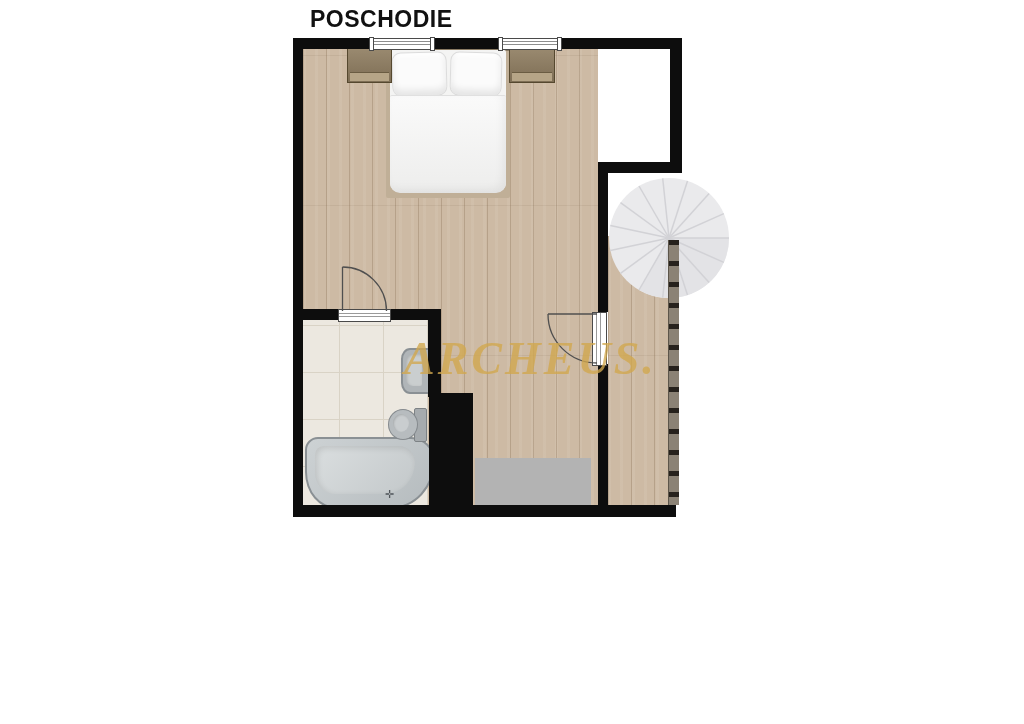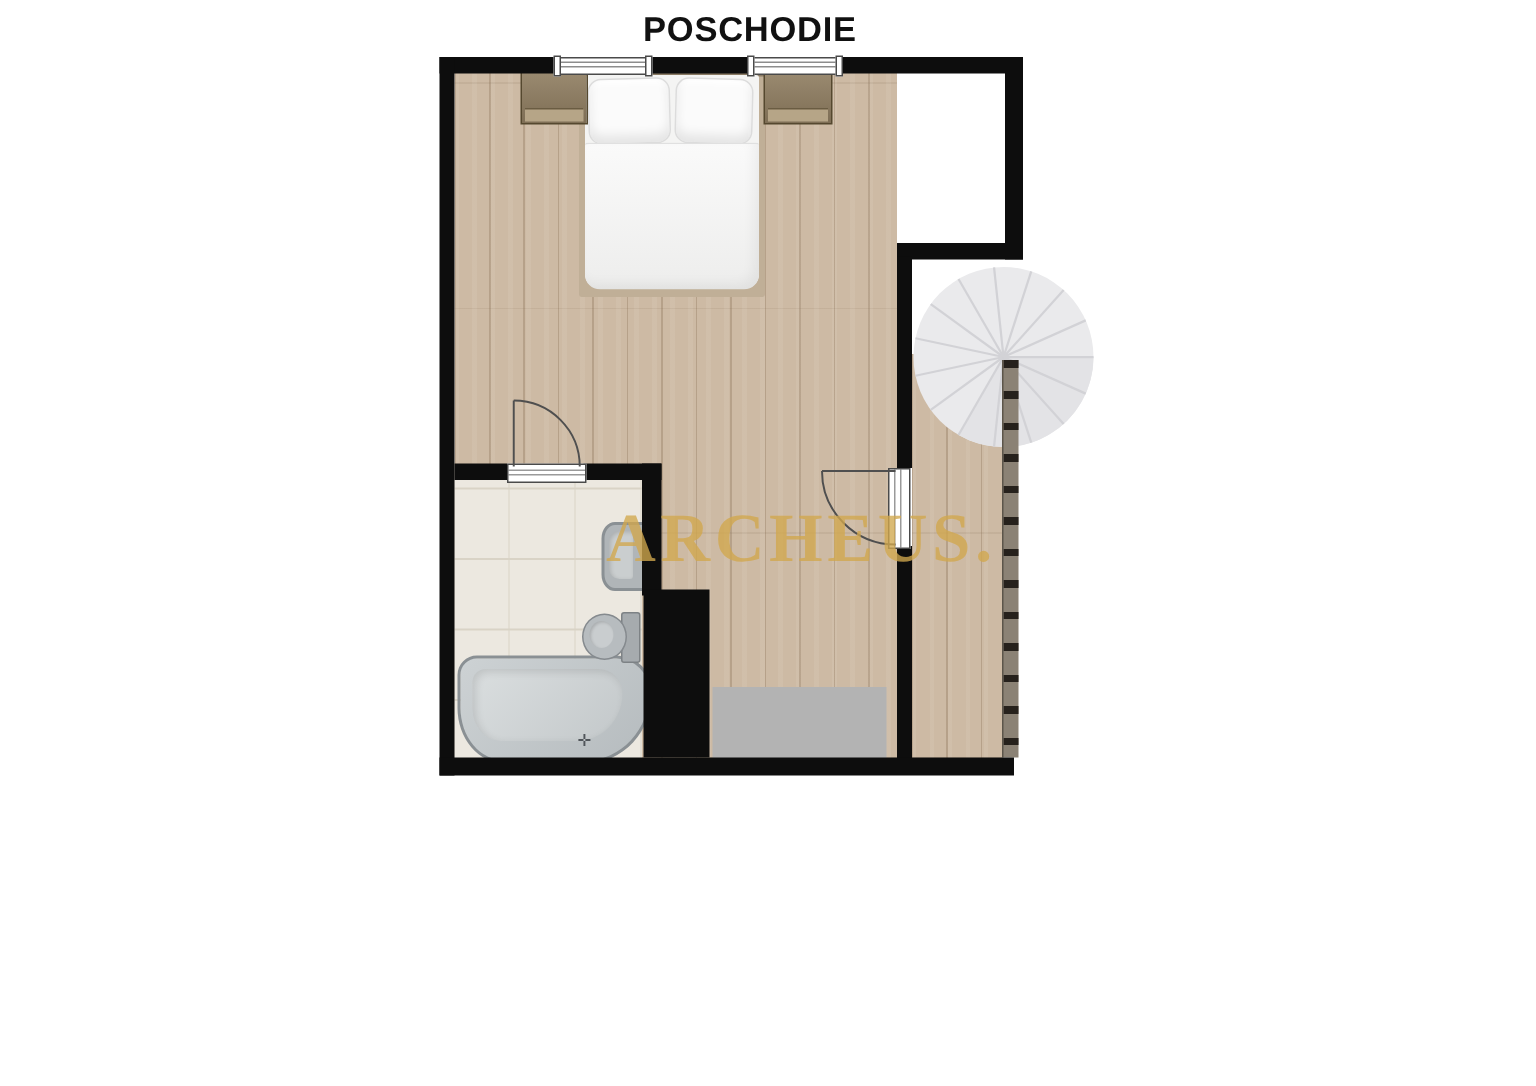--- a/index.html
+++ b/index.html
@@ -1,26 +1,26 @@
 <!DOCTYPE html>
 <html style="--wall: #0d0d0d; --wood: #cdbaa4; --tile: #ece8e0; --grout: #d9d3c6; --stair: #eaeaec; --stair-line: #d2d2d6; --railing: #8b8275; --railing-post: #26211c; --landing-gray: #b3b3b3; --watermark-gold: #d2a84e; --fixture-border: #8a9094; --bed-frame: #c0af97;"><head>
 <meta charset="utf-8">
 <style>
   html,body{margin:0;padding:0;background:#fff;}
   #canvas{position:relative;width:1024px;height:724px;background:#fff;overflow:hidden;
           font-family:"Liberation Sans",sans-serif;}
   .abs{position:absolute;}
 
   
-  #plan-title{left:310px;top:6px;width:380px;text-align:center;font-size:23px;font-weight:bold;
+  #plan-title{left:310px;top:6px;width:380px;text-align:left;font-size:23px;font-weight:bold;
               letter-spacing:.5px;color:#111;}
   .room-label{color:#1d1d1d;}
   #label-izba{left:458px;top:244px;font-size:13px;letter-spacing:1.5px;}
   #label-kupelna{left:321px;top:375px;font-size:14px;letter-spacing:.5px;}
-  #watermark{left:404px;top:332px;font-family:"Liberation Serif",serif;
+  #watermark{left:404px;top:332px;font-family:"Liberation Serif",serif;font-style:italic;
              font-weight:bold;font-size:46px;letter-spacing:3px;color:var(--watermark-gold,#d2a84e);
              opacity:.78;z-index:9;}
 
   
   .wood{background-color:var(--wood,#cdbaa4);
         background-image:
           repeating-linear-gradient(90deg, rgba(122,96,68,.28) 0 1px, rgba(0,0,0,0) 1px 23px),
           repeating-linear-gradient(90deg, rgba(255,255,255,.07) 0 3px, rgba(0,0,0,0) 3px 12px),
           repeating-linear-gradient(0deg, rgba(110,88,62,.10) 0 1px, rgba(0,0,0,0) 1px 150px);}
   #room-floor{left:303px;top:48px;width:295px;height:458px;z-index:1;}

